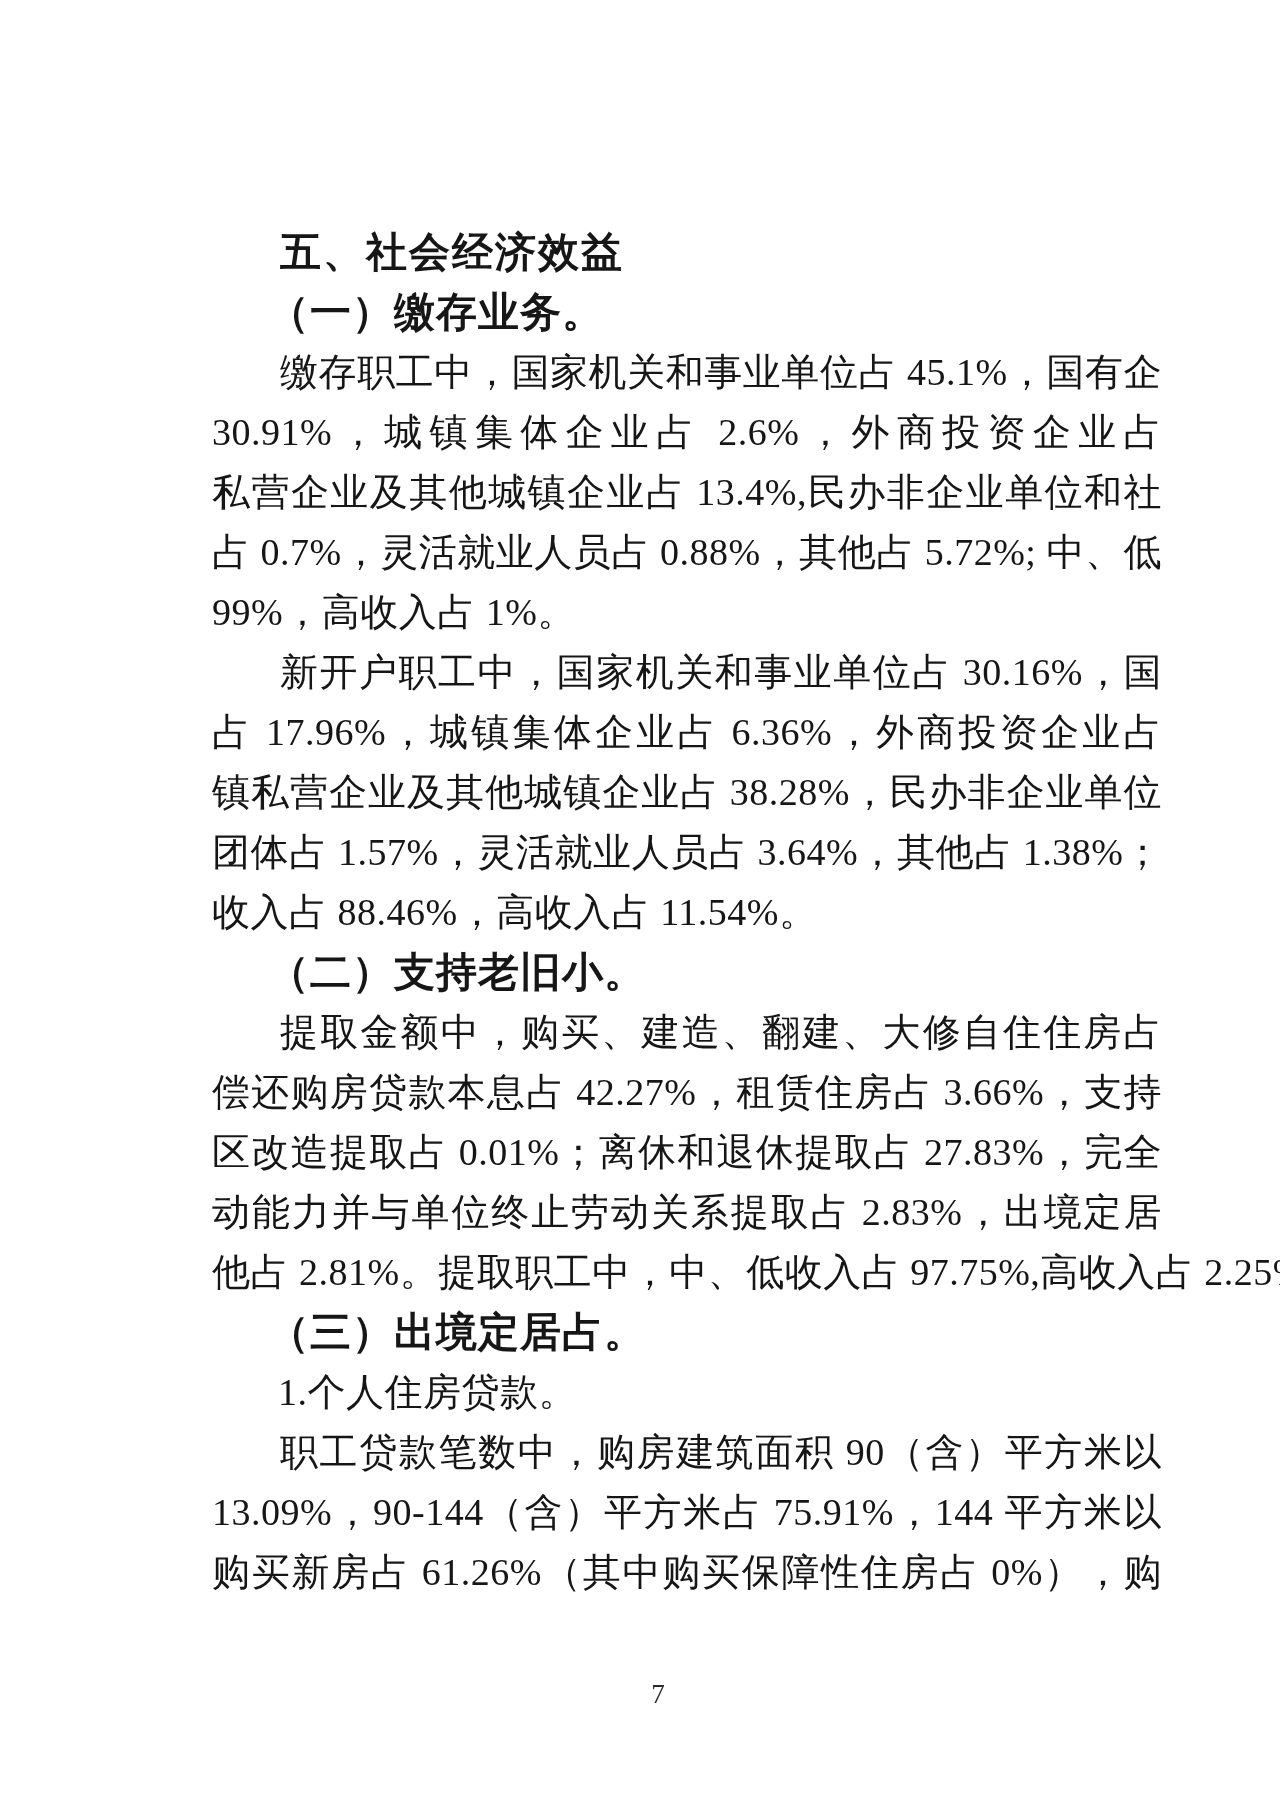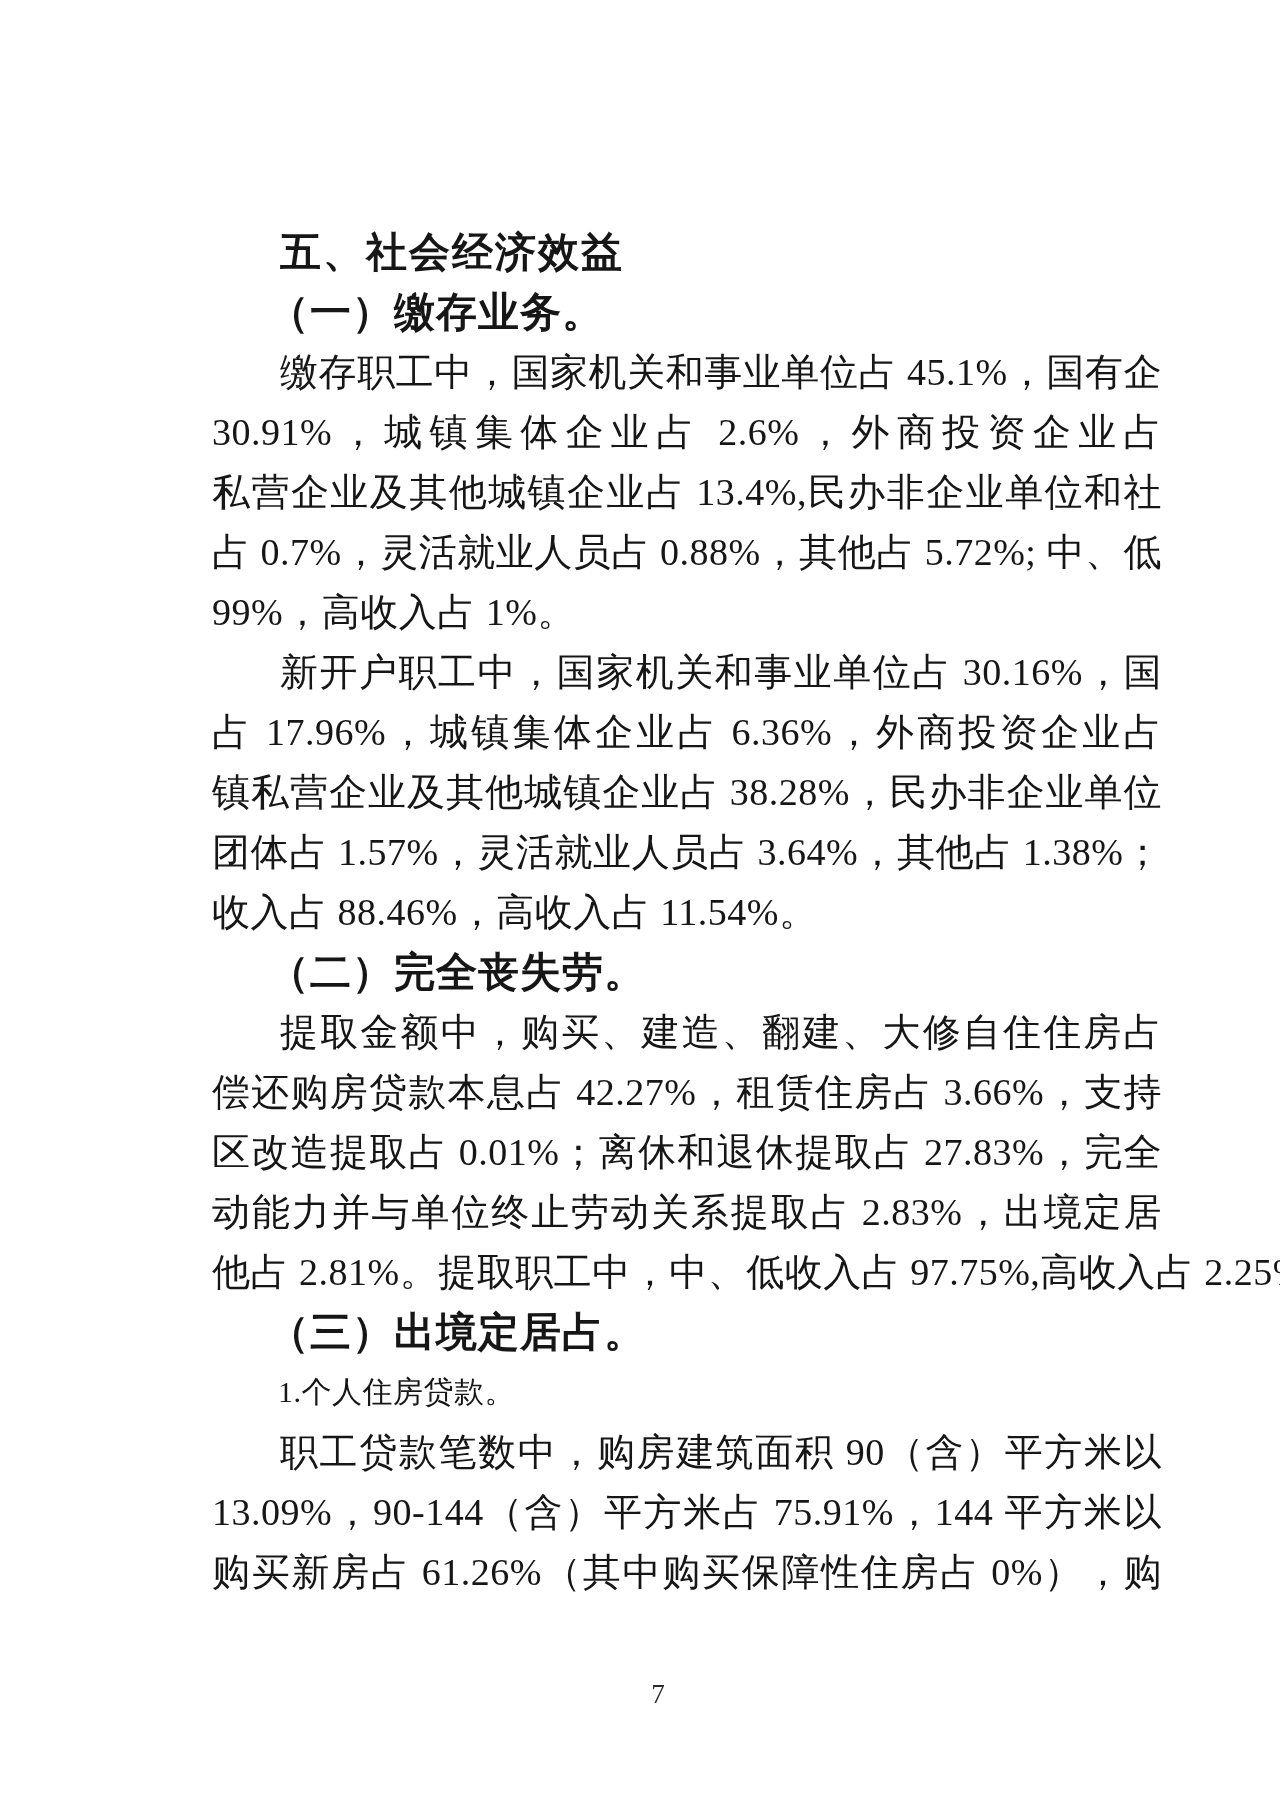--- a/index.html
+++ b/index.html
@@ -56,21 +56,21 @@
     letter-spacing: 2px;
   }
   .h2 {
     font-weight: 700;
     font-size: 41px;
     padding-left: 56px;
     letter-spacing: 1px;
   }
   .h3 {
     font-weight: 400;
-    font-size: 30px;
+    font-size: 38px;
     padding-left: 66px;
   }
   .footer {
     position: absolute;
     left: 183px;
     top: 1674px;
     width: 950px;
     text-align: center;
     font-size: 27px;
     line-height: 40px;
@@ -88,21 +88,21 @@
       <div class="line p-first">缴存职工中，国家机关和事业单位占 45.1%，国有企业占</div>
       <div class="line p-mid">30.91%，城镇集体企业占 2.6%，外商投资企业占 0.69%，城镇</div>
       <div class="line p-mid">私营企业及其他城镇企业占 13.4%,民办非企业单位和社会团体</div>
       <div class="line p-mid">占 0.7%，灵活就业人员占 0.88%，其他占 5.72%; 中、低收入占</div>
       <div class="line p-last">99%，高收入占 1%。</div>
       <div class="line p-first">新开户职工中，国家机关和事业单位占 30.16%，国有企业</div>
       <div class="line p-mid">占 17.96%，城镇集体企业占 6.36%，外商投资企业占 0.65%，城</div>
       <div class="line p-mid">镇私营企业及其他城镇企业占 38.28%，民办非企业单位和社会</div>
       <div class="line p-mid">团体占 1.57%，灵活就业人员占 3.64%，其他占 1.38%；中、低</div>
       <div class="line p-last">收入占 88.46%，高收入占 11.54%。</div>
-      <div class="line h2">（二）完全丧失劳。</div>
+      <div class="line h2">（二）支持老旧小。</div>
       <div class="line p-first">提取金额中，购买、建造、翻建、大修自住住房占 20.59%，</div>
       <div class="line p-mid">偿还购房贷款本息占 42.27%，租赁住房占 3.66%，支持老旧小</div>
       <div class="line p-mid">区改造提取占 0.01%；离休和退休提取占 27.83%，完全丧失劳</div>
       <div class="line p-mid">动能力并与单位终止劳动关系提取占 2.83%，出境定居占 0%,其</div>
       <div class="line p-last">他占 2.81%。提取职工中，中、低收入占 97.75%,高收入占 2.25%。</div>
       <div class="line h2">（三）出境定居占。</div>
       <div class="line h3">1.个人住房贷款。</div>
       <div class="line p-first">职工贷款笔数中，购房建筑面积 90（含）平方米以下占</div>
       <div class="line p-mid">13.09%，90-144（含）平方米占 75.91%，144 平方米以上占 11%。</div>
       <div class="line p-mid">购买新房占 61.26%（其中购买保障性住房占 0%），购买二手房</div>

